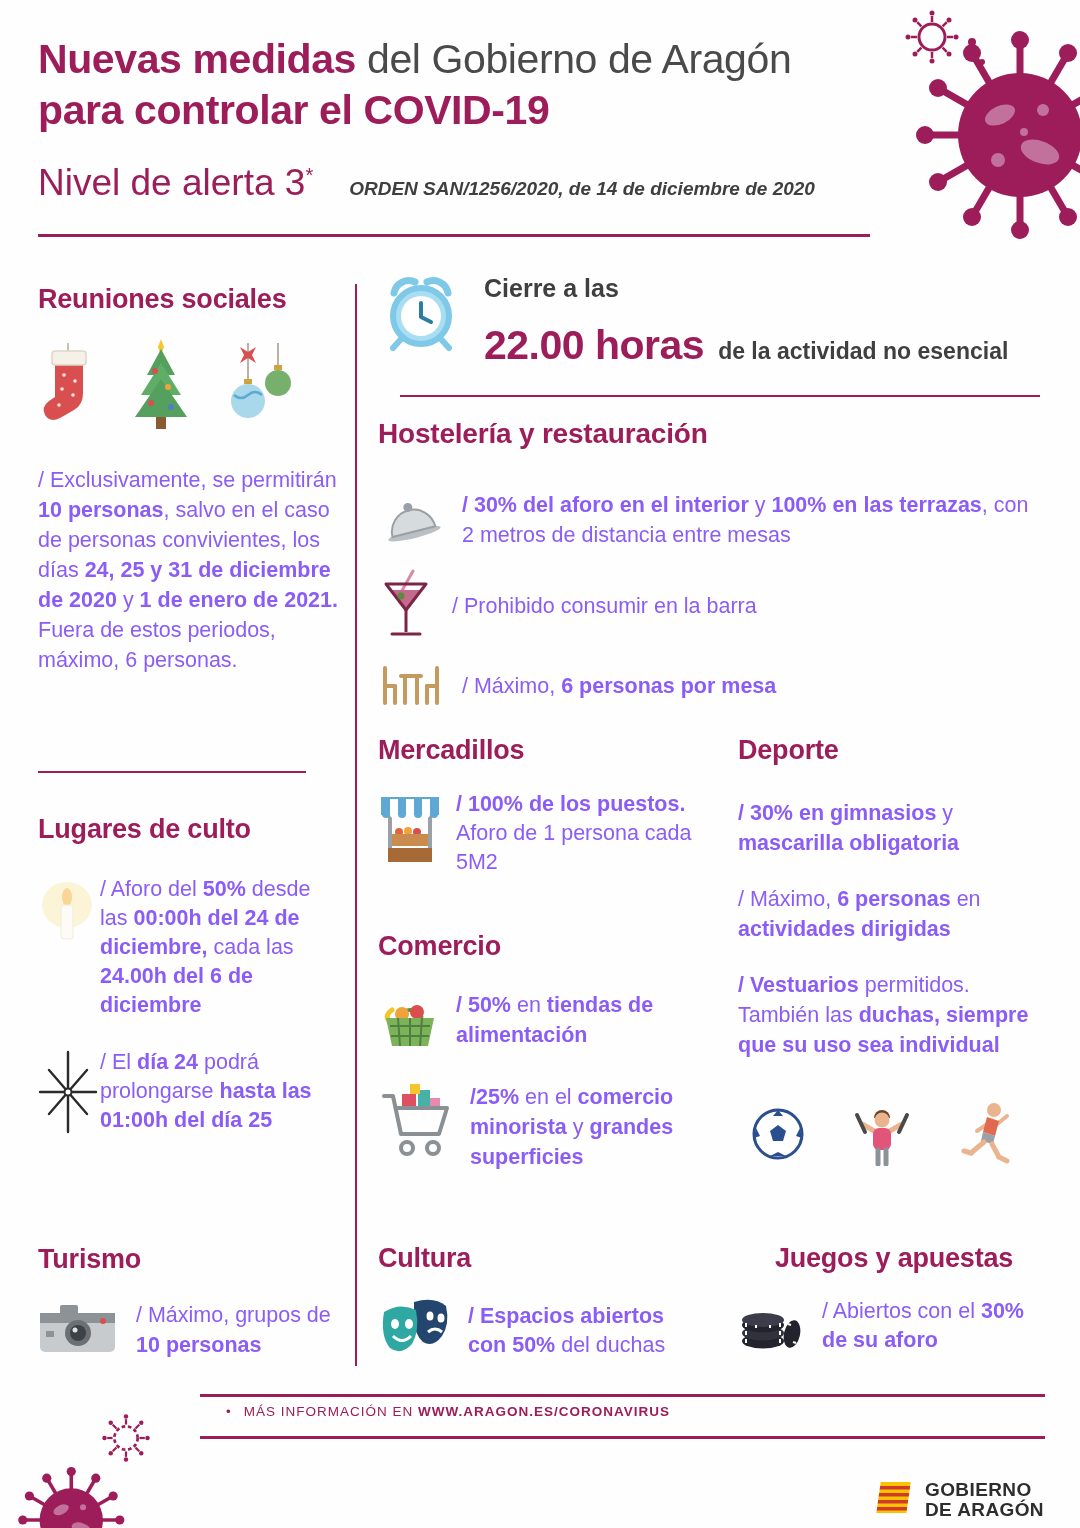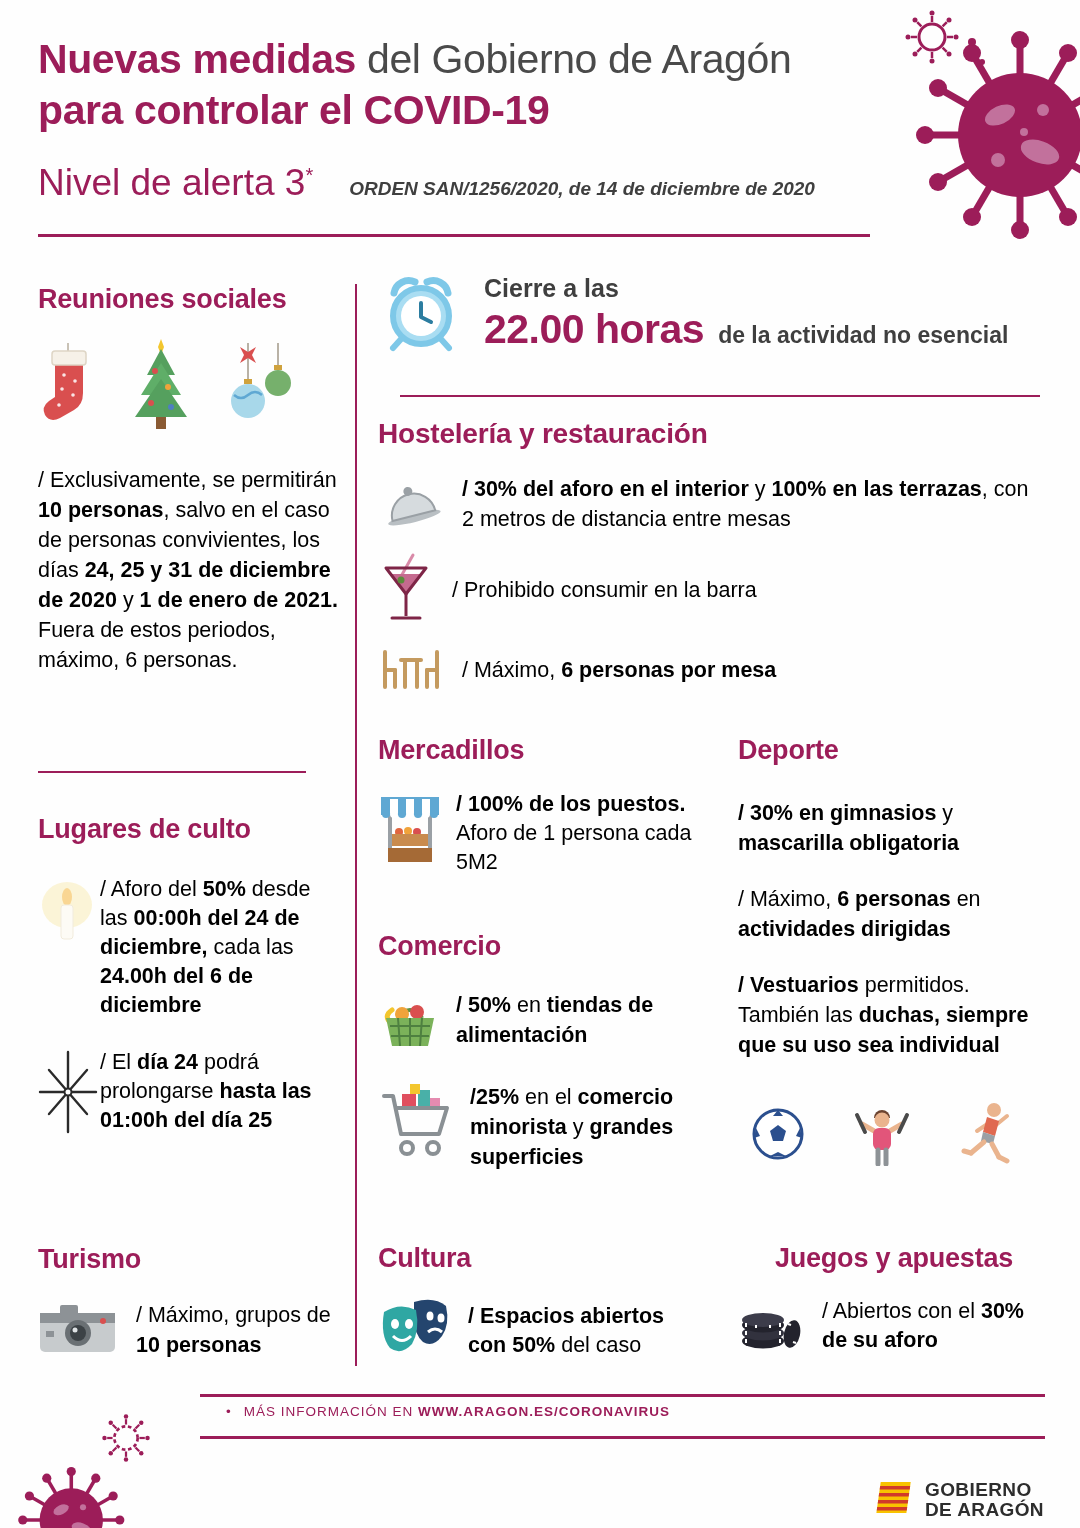--- a/index.html
+++ b/index.html
@@ -16,21 +16,21 @@
   .title { font-size:41px; line-height:51px; font-weight:400; color:#4a4a4a; letter-spacing:-0.4px; }
   .title .b { color:#9c1d59; font-weight:700; }
   .alert-row { display:flex; align-items:baseline; gap:36px; margin-top:26px; }
   .alert { font-size:37px; color:#9c1d59; font-weight:400; }
   .alert sup { font-size:20px; }
   .order { font-size:19px; font-style:italic; font-weight:700; color:#3f3f3f; }
   .header-rule { margin-top:30px; width:832px; height:2.5px; background:#9c1d59; }
 
   
   .sec-title { font-size:27px; font-weight:700; color:#9c1d59; letter-spacing:-0.2px; }
-  .body-text { font-size:21.5px; line-height:30px; color:#000000; }
+  .body-text { font-size:21.5px; line-height:30px; color:#8b5cf6; }
   .bullet { display:flex; align-items:flex-start; }
   .bullet.center { align-items:center; }
   .bullet-icon { flex:0 0 auto; }
 
   
   .col-left { position:absolute; left:38px; top:284px; width:302px; }
   .col-left > * { position:absolute; left:0; }
   .sec-reuniones { top:0; width:302px; }
   .xmas-row { display:flex; gap:28px; align-items:flex-end; margin-top:20px; height:104px; padding-left:2px; }
   .sec-reuniones .body-text { margin-top:26px; }
@@ -43,28 +43,28 @@
   .sec-turismo { top:960px; width:302px; }
   .sec-turismo .sec-title { margin-bottom:24px; }
   .sec-turismo .body-text { width:200px; margin-left:18px; }
 
   
   .v-rule { position:absolute; left:355px; top:284px; width:2px; height:1082px; background:#9c1d59; }
 
   
   .closing { position:absolute; left:380px; top:272px; display:flex; gap:22px; align-items:flex-start; }
   .closing-l1 { font-size:25px; font-weight:700; color:#3f3f3f; margin-top:2px; }
-  .closing-l2 { display:flex; align-items:baseline; gap:14px; margin-top:3px;text-align:center; }
+  .closing-l2 { display:flex; align-items:baseline; gap:14px; margin-top:19px;text-align:center; }
   .closing-time { font-size:41px; font-weight:700; color:#9c1d59; letter-spacing:-0.5px; }
   .closing-suffix { font-size:23px; font-weight:700; color:#3f3f3f; }
   .rule-right { position:absolute; left:400px; top:395px; width:640px; height:2px; background:#9c1d59; }
 
   
   .sec-hosteleria { position:absolute; left:378px; top:418px; width:662px; }
-  .sec-hosteleria .sec-title { font-size:28px; margin-bottom:24px; }
+  .sec-hosteleria .sec-title { font-size:28px; margin-bottom:40px; }
   .sec-hosteleria .bullet { gap:18px; }
   .sec-hosteleria .bullet .body-text { width:578px; }
   .sec-hosteleria .bullet + .bullet { margin-top:14px; }
 
   
   .col-mid { position:absolute; left:378px; top:735px; width:330px; }
   .col-mid > section { position:absolute; left:0; width:330px; }
   .sec-mercadillos { top:0; }
   .sec-mercadillos .sec-title { margin-bottom:24px; }
   .sec-mercadillos .body-text { width:245px; line-height:29px; margin-left:14px; }
@@ -428,21 +428,21 @@
             <path d="M36 6 Q56 0 68 10 Q72 28 64 40 Q55 52 45 46 Q36 38 36 22 Z" fill="#24456e"></path>
             <ellipse cx="52" cy="20" rx="3.5" ry="4.5" fill="#ffffff"></ellipse>
               <ellipse cx="63" cy="22" rx="3.5" ry="4.5" fill="#ffffff"></ellipse>
             <path d="M50 36 q7 -6 14 0" stroke="#ffffff" stroke-width="3" fill="none"></path>
             <path d="M6 16 Q22 6 38 14 Q42 34 34 48 Q23 60 12 52 Q2 40 6 16 Z" fill="#2fa7a3"></path>
             <ellipse cx="17" cy="28" rx="4" ry="5" fill="#ffffff"></ellipse>
               <ellipse cx="31" cy="28" rx="4" ry="5" fill="#ffffff"></ellipse>
             <path d="M15 40 q9 9 18 0" stroke="#ffffff" stroke-width="3" fill="none"></path>
           </svg>
         </div>
-        <p class="body-text"><span class="b">/ Espacios abiertos con 50%</span><span> del caso</span></p>
+        <p class="body-text"><span class="b">/ Espacios abiertos con 50%</span><span> del duchas</span></p>
       </div>
     </section>
   </div>
 
   <div class="col-r">
     <section class="sec-deporte">
       <h2 class="sec-title">Deporte</h2>
       <p class="body-text"><span class="b">/ 30% en gimnasios</span><span> y </span><span class="b">mascarilla obligatoria</span></p>
       <p class="body-text"><span>/ Máximo, </span><span class="b">6 personas</span><span> en </span><span class="b">actividades dirigidas</span></p>
       <p class="body-text"><span class="b">/ Vestuarios</span><span> permitidos. También las </span><span class="b">duchas, siempre que su uso sea individual</span></p>

